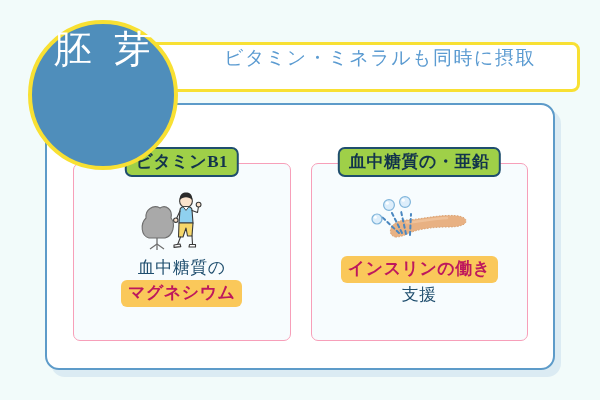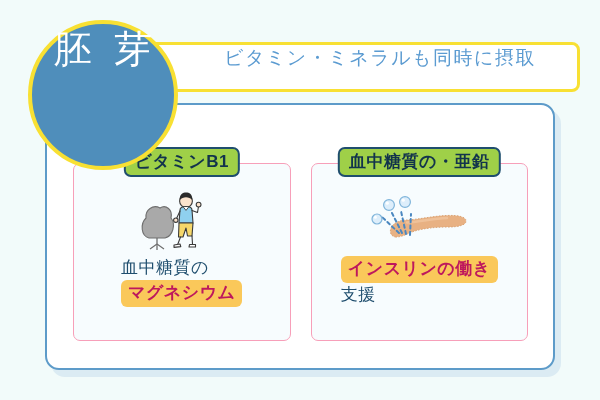--- a/index.html
+++ b/index.html
@@ -92,33 +92,35 @@
     background: #9fd048;
     border: 2px solid #1f4e6e;
     border-radius: 7px;
     color: #12334c;
     font-size: 17px;
     font-weight: 700;
     letter-spacing: 0.5px;
     padding: 2px 9px 3px;
     white-space: nowrap;
     line-height: 1.25;
+    font-family: Liberation Serif, serif;
   }
 
   
   .illus {
     margin-top: 26px;
     height: 66px;
     display: flex;
     align-items: center;
     justify-content: center;
   }
 
   
   .caption {
+    text-align: center;
     color: #1f4e6e;
     font-size: 17px;
     line-height: 1.42;
     letter-spacing: 0.5px;
   }
   .cap-line {
     display: block;
     white-space: nowrap;
   }
   .hl {

